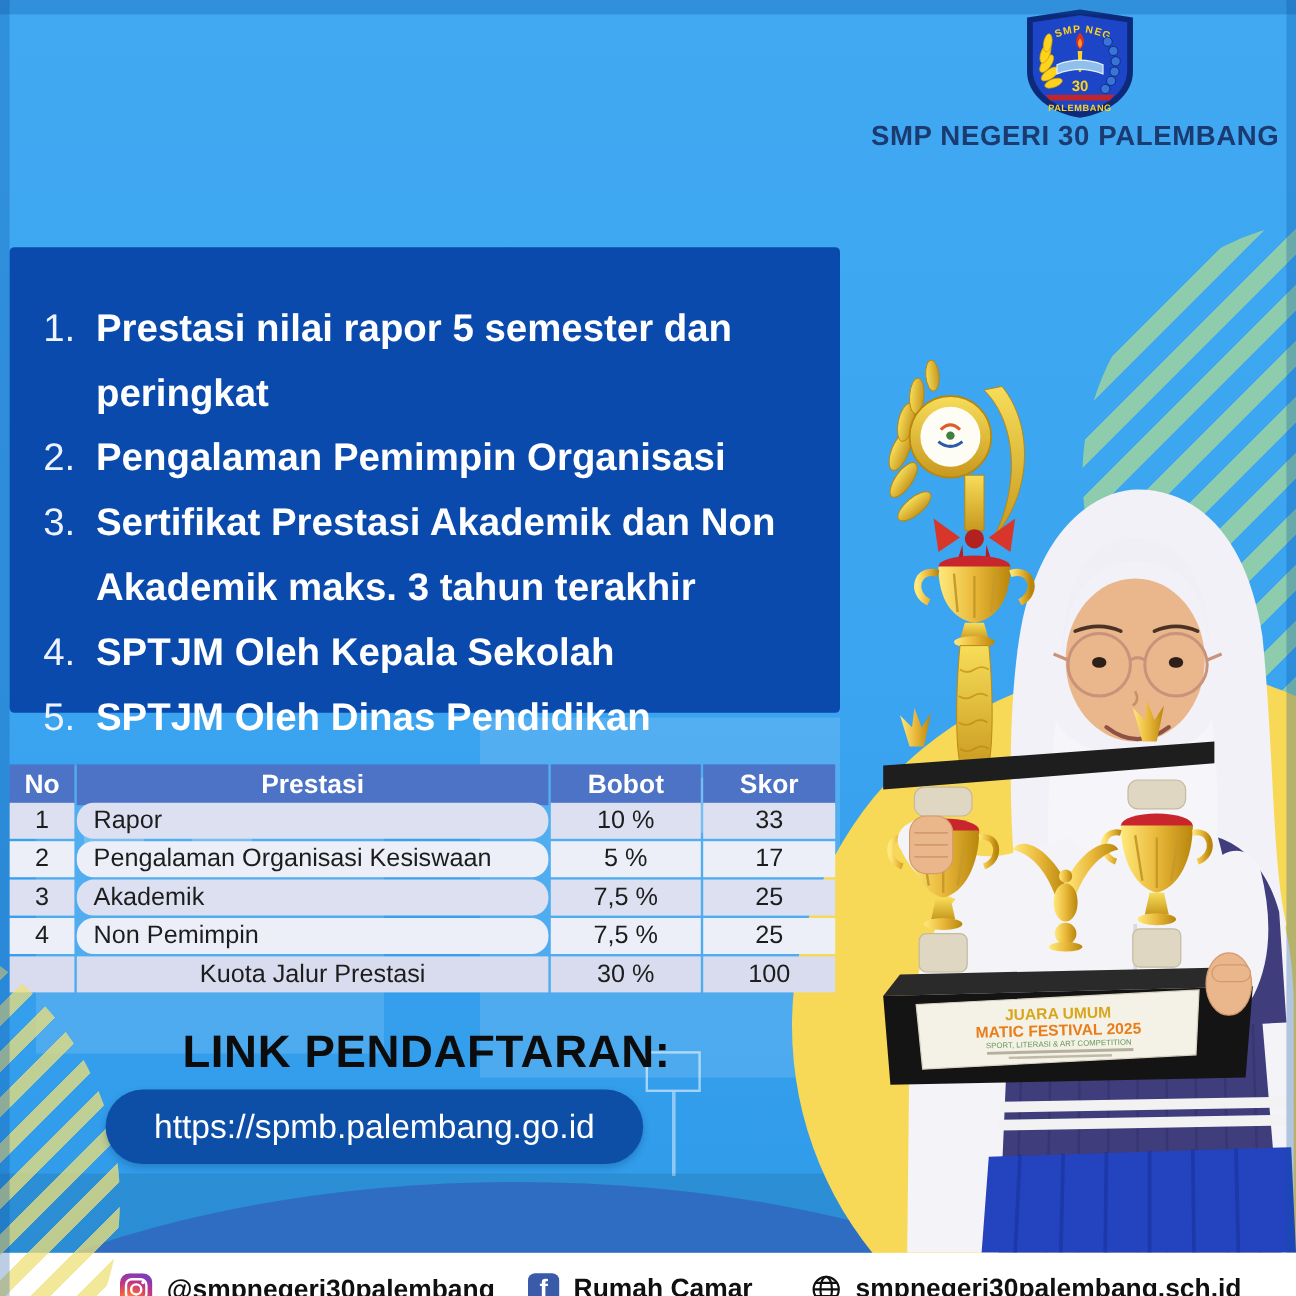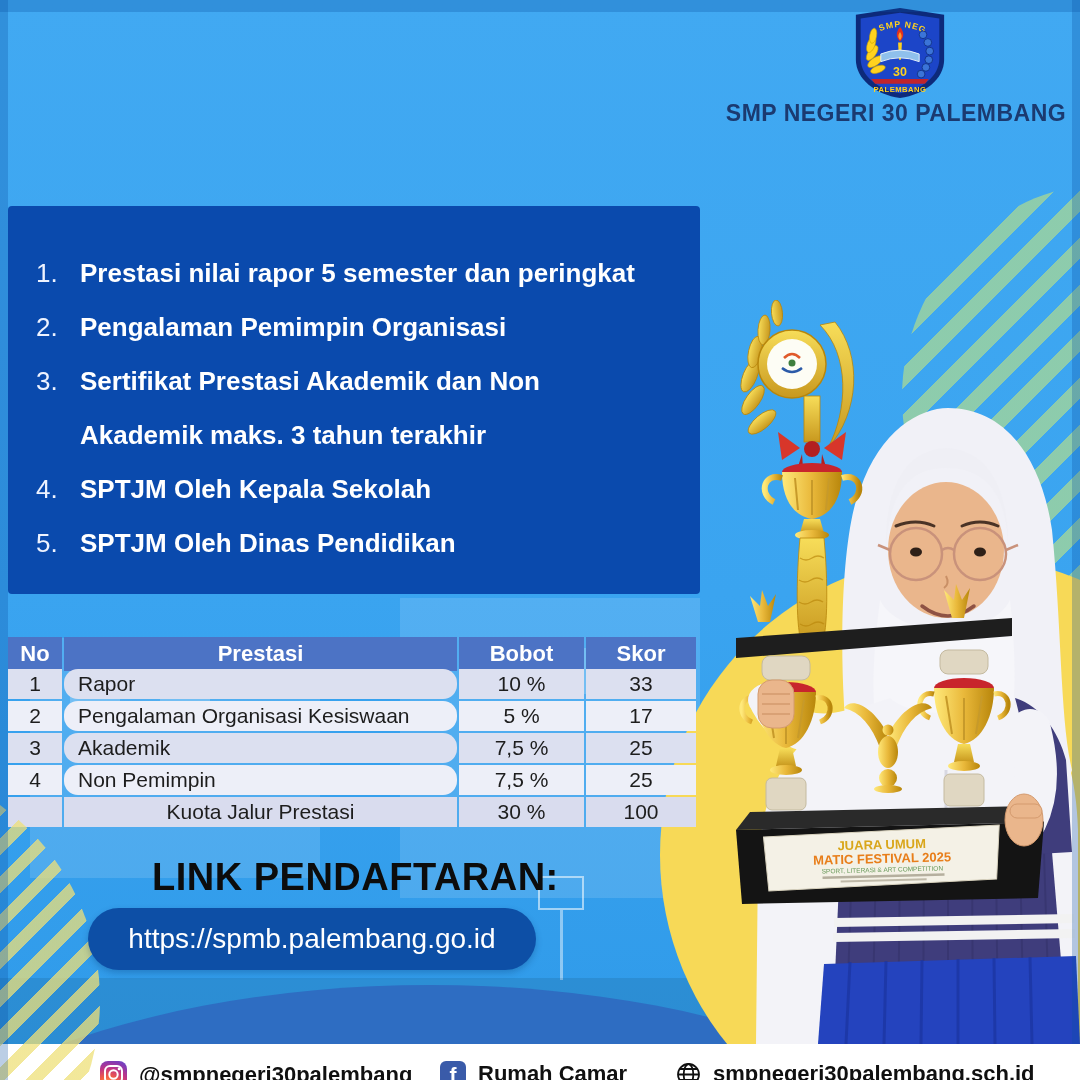--- a/index.html
+++ b/index.html
@@ -35,21 +35,21 @@
   .title{position:absolute;left:30px;top:38px;z-index:30;color:#fff;font-weight:800;
     font-size:54px;line-height:66px;letter-spacing:1px;}
   .logo-wrap{position:absolute;left:852px;top:6px;z-index:30;}
   .school-name{position:absolute;left:691px;top:100px;width:354px;z-index:30;text-align:center;
     color:#1b3a70;font-weight:700;font-size:23px;letter-spacing:.5px;margin-left:28px;}
 
   
   .panel{position:absolute;left:8px;top:206px;width:692px;height:388px;background:#0a4aad;
     border-radius:4px;z-index:10;}
   .panel ol{list-style:none;margin:0;padding:40px 10px 0 28px;counter-reset:item;
-    color:#fff;font-size:26px;line-height:54px;width:620px;}
+    color:#fff;font-size:32px;line-height:54px;width:620px;}
   .panel li{counter-increment:item;position:relative;padding-left:44px;width:619px;font-weight:700;}
   .panel li .num{position:absolute;left:0;top:0;font-weight:400;color:#eef3ff;}
   .panel li .num::before{content:counter(item) ".";}
 
   
   .stable{position:absolute;left:8px;top:637px;width:682px;z-index:10;
     display:grid;grid-template-columns:54px 393px 125px 110px;grid-auto-rows:30px;
     gap:2px;background:transparent;font-size:21px;color:#1d1d1d;text-align:center;}
   .stable .c{display:flex;align-items:center;justify-content:center;}
   .stable .hd{background:#4c73c5;color:#fff;font-weight:700;font-size:22px;height:34px;}

